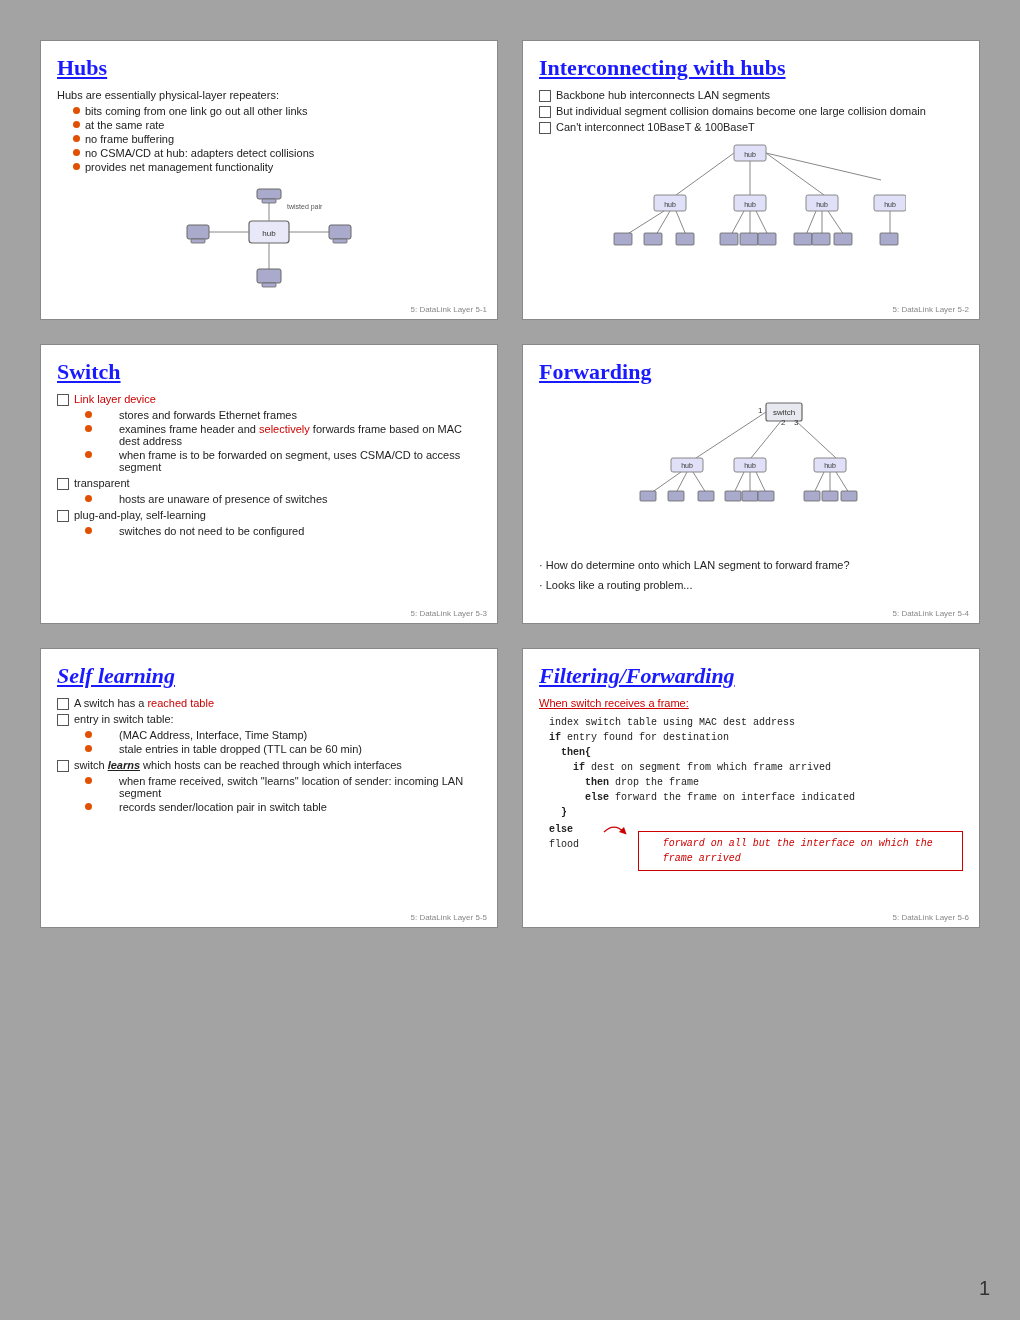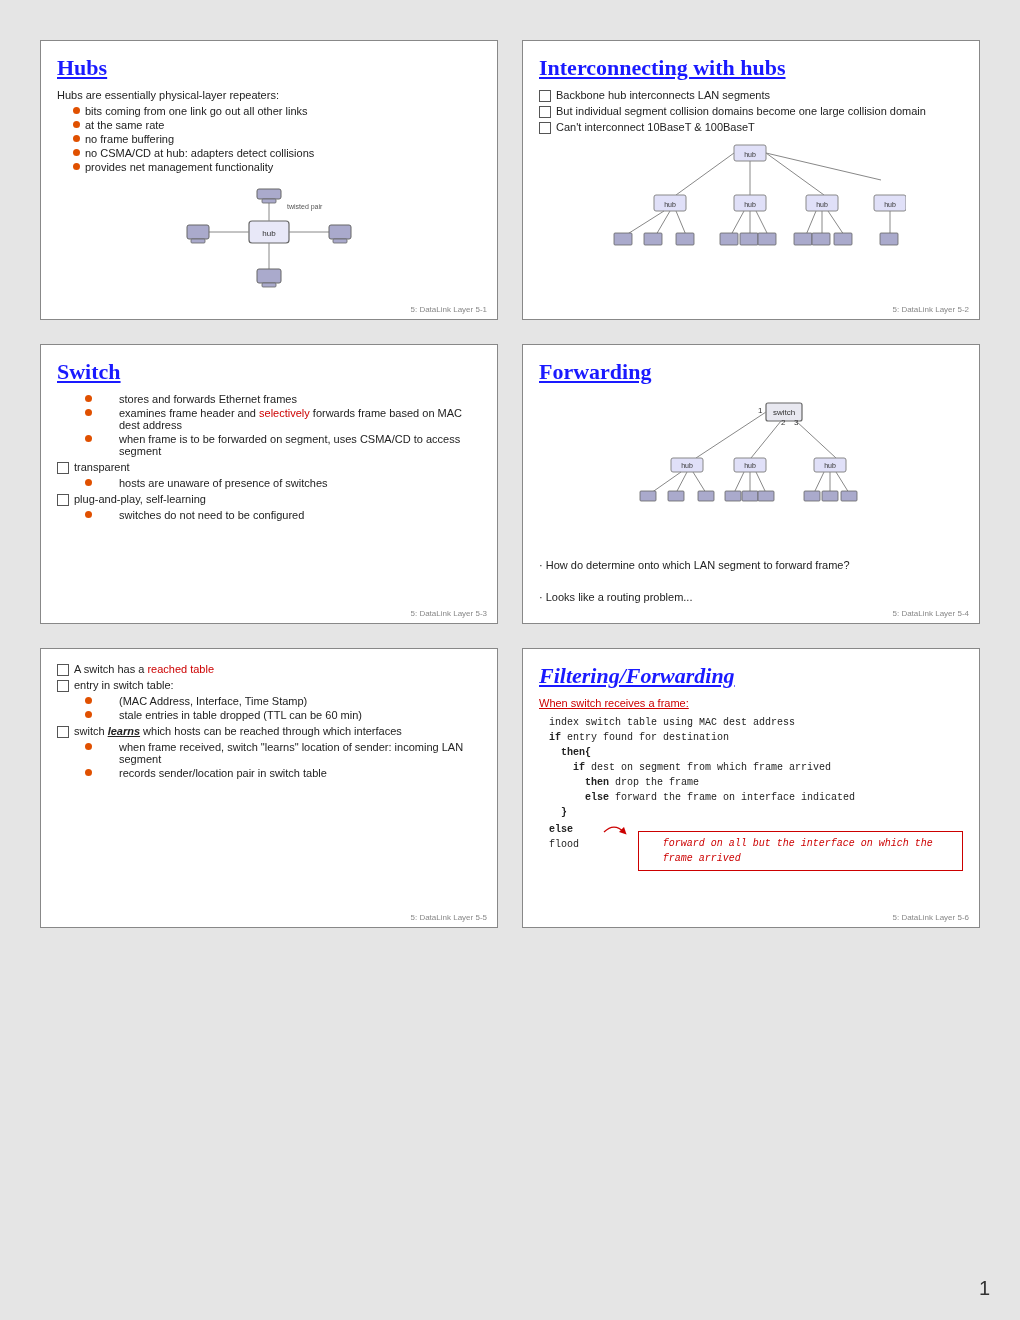--- a/index.html
+++ b/index.html
@@ -4,21 +4,21 @@
   <style>
     * { margin: 0; padding: 0; box-sizing: border-box; }
     body {
       background: #d0d0d0;
       font-family: Arial, sans-serif;
       width: 1020px;
       min-height: 1320px;
       position: relative;
     }
     .page {
-      background: #e5e5e5;
+      background: #a3a3a3;
       width: 1020px;
       min-height: 1320px;
       position: relative;
       padding: 40px;
     }
     .grid {
       display: grid;
       grid-template-columns: 1fr 1fr;
       gap: 24px;
     }
@@ -256,20 +256,24 @@
           </svg>
         </div>
       </div>
       <div class="slide-footer">5: DataLink Layer   5-2</div>
     </div>
 
     <div class="slide">
       <div class="slide-title">Switch</div>
       <div class="slide-body">
 
+        <div class="bullet-main">
+          <div class="bullet-icon"></div>
+          <span class="red-text">Link layer device</span>
+        </div>
         <div class="bullet-sub2">
           <span class="dot"></span>
           <span>stores and forwards Ethernet frames</span>
         </div>
         <div class="bullet-sub2">
           <span class="dot"></span>
           <span>examines frame header and <span class="red-text">selectively</span> forwards  frame based on MAC dest address</span>
         </div>
         <div class="bullet-sub2">
           <span class="dot"></span>
@@ -342,28 +346,29 @@
             <line x1="234" y1="79" x2="234" y2="100" stroke="#888" stroke-width="1"></line>
             <line x1="240" y1="79" x2="253" y2="100" stroke="#888" stroke-width="1"></line>
             <rect x="208" y="98" width="16" height="10" rx="1" fill="#aac" stroke="#666" stroke-width="0.8"></rect>
             <rect x="226" y="98" width="16" height="10" rx="1" fill="#aac" stroke="#666" stroke-width="0.8"></rect>
             <rect x="245" y="98" width="16" height="10" rx="1" fill="#aac" stroke="#666" stroke-width="0.8"></rect>
           </svg>
         </div>
         <div style="font-size:11px; margin-top:2px;">
           <span>· How do determine onto which LAN segment to forward frame?</span>
         </div>
-        <div style="font-size:11px; margin-top:20px;">
+        <div style="font-size:11px; margin-top:8px;">
           <span>· Looks like a routing problem...</span>
         </div>
       </div>
       <div class="slide-footer">5: DataLink Layer   5-4</div>
     </div>
 
     <div class="slide">
+      <div class="slide-title italic">Self learning</div>
       <div class="slide-body">
         <div class="bullet-main">
           <div class="bullet-icon"></div>
           <span>A switch has a <span class="red-text">reached table</span></span>
         </div>
         <div class="bullet-main">
           <div class="bullet-icon"></div>
           <span>entry in switch table:</span>
         </div>
         <div class="bullet-sub2">

